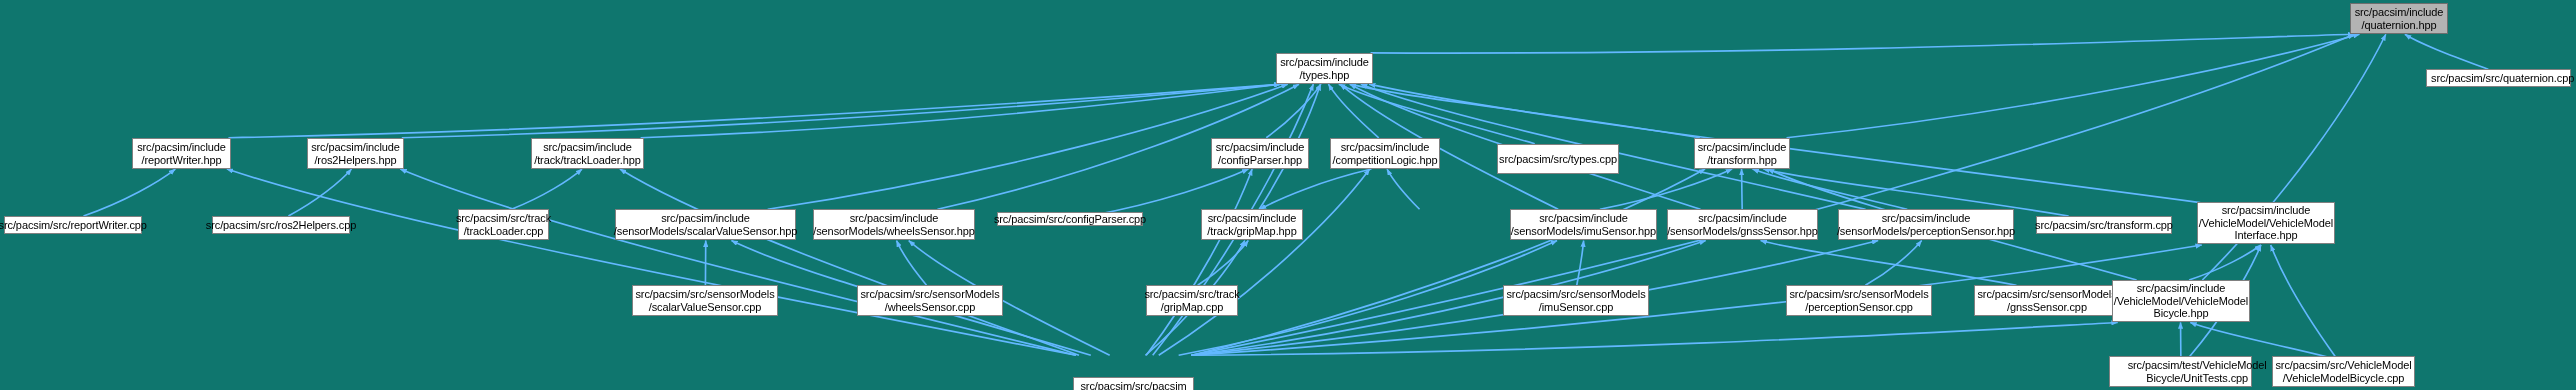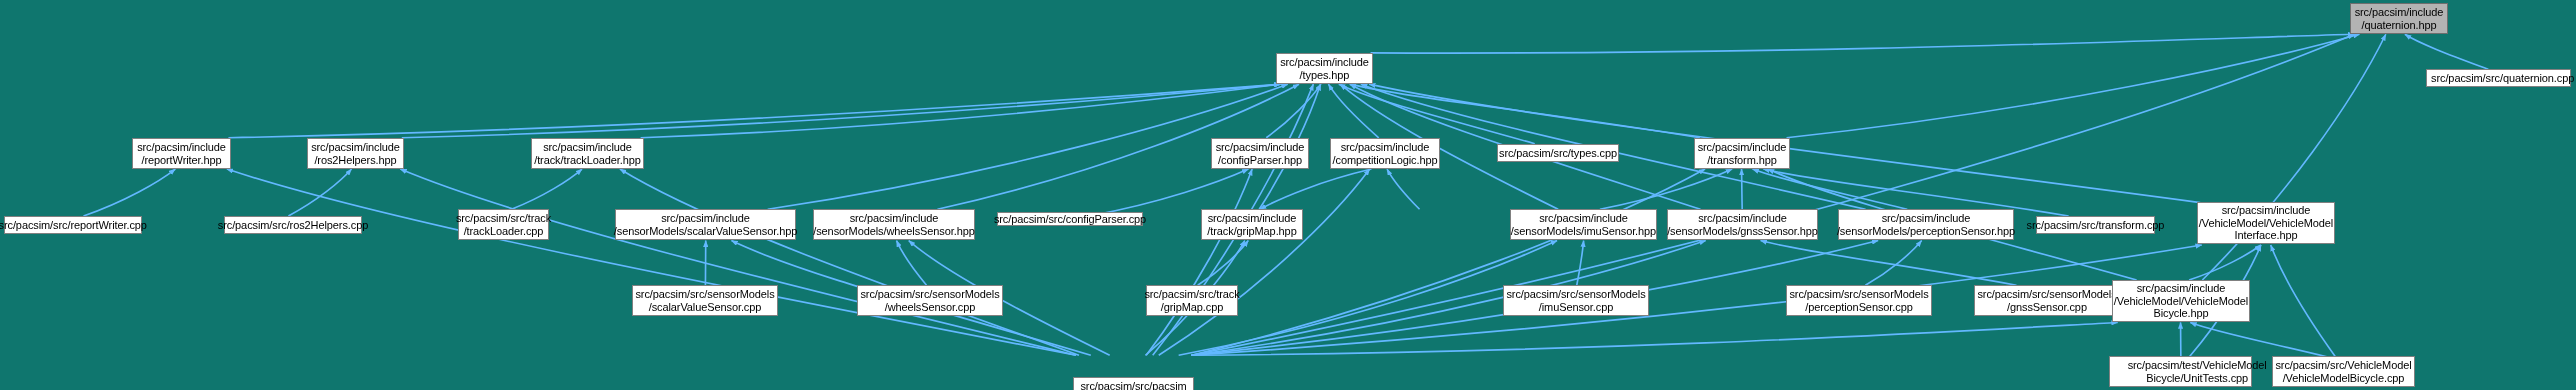--- a/index.html
+++ b/index.html
@@ -129,44 +129,44 @@
       <div class="node" style="left: 132px; top: 138px; width: 99px; height: 31px;">src/pacsim/include
 /reportWriter.hpp</div>
       <div class="node" style="left: 307px; top: 138px; width: 97px; height: 31px;">src/pacsim/include
 /ros2Helpers.hpp</div>
       <div class="node" style="left: 531px; top: 138px; width: 113px; height: 31px;">src/pacsim/include
 /track/trackLoader.hpp</div>
       <div class="node" style="left: 1211px; top: 138px; width: 98px; height: 31px;">src/pacsim/include
 /configParser.hpp</div>
       <div class="node" style="left: 1330px; top: 138px; width: 110px; height: 31px;">src/pacsim/include
 /competitionLogic.hpp</div>
-      <div class="node" style="left: 1497px; top: 144px; width: 122px; height: 18px;">src/pacsim/src/types.cpp</div>
+      <div class="node" style="left: 1497px; top: 144px; width: 122px; height: 30px;">src/pacsim/src/types.cpp</div>
       <div class="node" style="left: 1694px; top: 138px; width: 96px; height: 31px;">src/pacsim/include
 /transform.hpp</div>
       <div class="node" style="left: 2197px; top: 202px; width: 138px; height: 42px;">src/pacsim/include
 /VehicleModel/VehicleModel
 Interface.hpp</div>
       <div class="node" style="left: 3.7px; top: 216px; width: 138px; height: 18px;">src/pacsim/src/reportWriter.cpp</div>
-      <div class="node" style="left: 212px; top: 216px; width: 138px; height: 18px; margin-left: 12px;">src/pacsim/src/ros2Helpers.cpp</div>
+      <div class="node" style="left: 212px; top: 216px; width: 138px; height: 18px;">src/pacsim/src/ros2Helpers.cpp</div>
       <div class="node" style="left: 458px; top: 209px; width: 91px; height: 31px;">src/pacsim/src/track
 /trackLoader.cpp</div>
       <div class="node" style="left: 615px; top: 209px; width: 181px; height: 31px;">src/pacsim/include
 /sensorModels/scalarValueSensor.hpp</div>
       <div class="node" style="left: 813px; top: 209px; width: 162px; height: 31px;">src/pacsim/include
 /sensorModels/wheelsSensor.hpp</div>
       <div class="node" style="left: 997px; top: 212px; width: 146px; height: 14px;">src/pacsim/src/configParser.cpp</div>
       <div class="node" style="left: 1201px; top: 209px; width: 102px; height: 31px;">src/pacsim/include
 /track/gripMap.hpp</div>
       <div class="node" style="left: 1510px; top: 209px; width: 147px; height: 31px;">src/pacsim/include
 /sensorModels/imuSensor.hpp</div>
       <div class="node" style="left: 1667px; top: 209px; width: 151px; height: 31px;">src/pacsim/include
 /sensorModels/gnssSensor.hpp</div>
       <div class="node" style="left: 1838px; top: 209px; width: 176px; height: 31px;">src/pacsim/include
 /sensorModels/perceptionSensor.hpp</div>
-      <div class="node" style="left: 2036px; top: 216px; width: 119px; height: 18px;">src/pacsim/src/transform.cpp</div>
+      <div class="node" style="left: 2036px; top: 216px; width: 136px; height: 18px;">src/pacsim/src/transform.cpp</div>
       <div class="node" style="left: 632px; top: 285px; width: 146px; height: 31px;">src/pacsim/src/sensorModels
 /scalarValueSensor.cpp</div>
       <div class="node" style="left: 857px; top: 285px; width: 146px; height: 31px;">src/pacsim/src/sensorModels
 /wheelsSensor.cpp</div>
       <div class="node" style="left: 1146px; top: 285px; width: 92px; height: 31px;">src/pacsim/src/track
 /gripMap.cpp</div>
       <div class="node" style="left: 1503px; top: 285px; width: 146px; height: 31px;">src/pacsim/src/sensorModels
 /imuSensor.cpp</div>
       <div class="node" style="left: 1786px; top: 285px; width: 146px; height: 31px;">src/pacsim/src/sensorModels
 /perceptionSensor.cpp</div>

